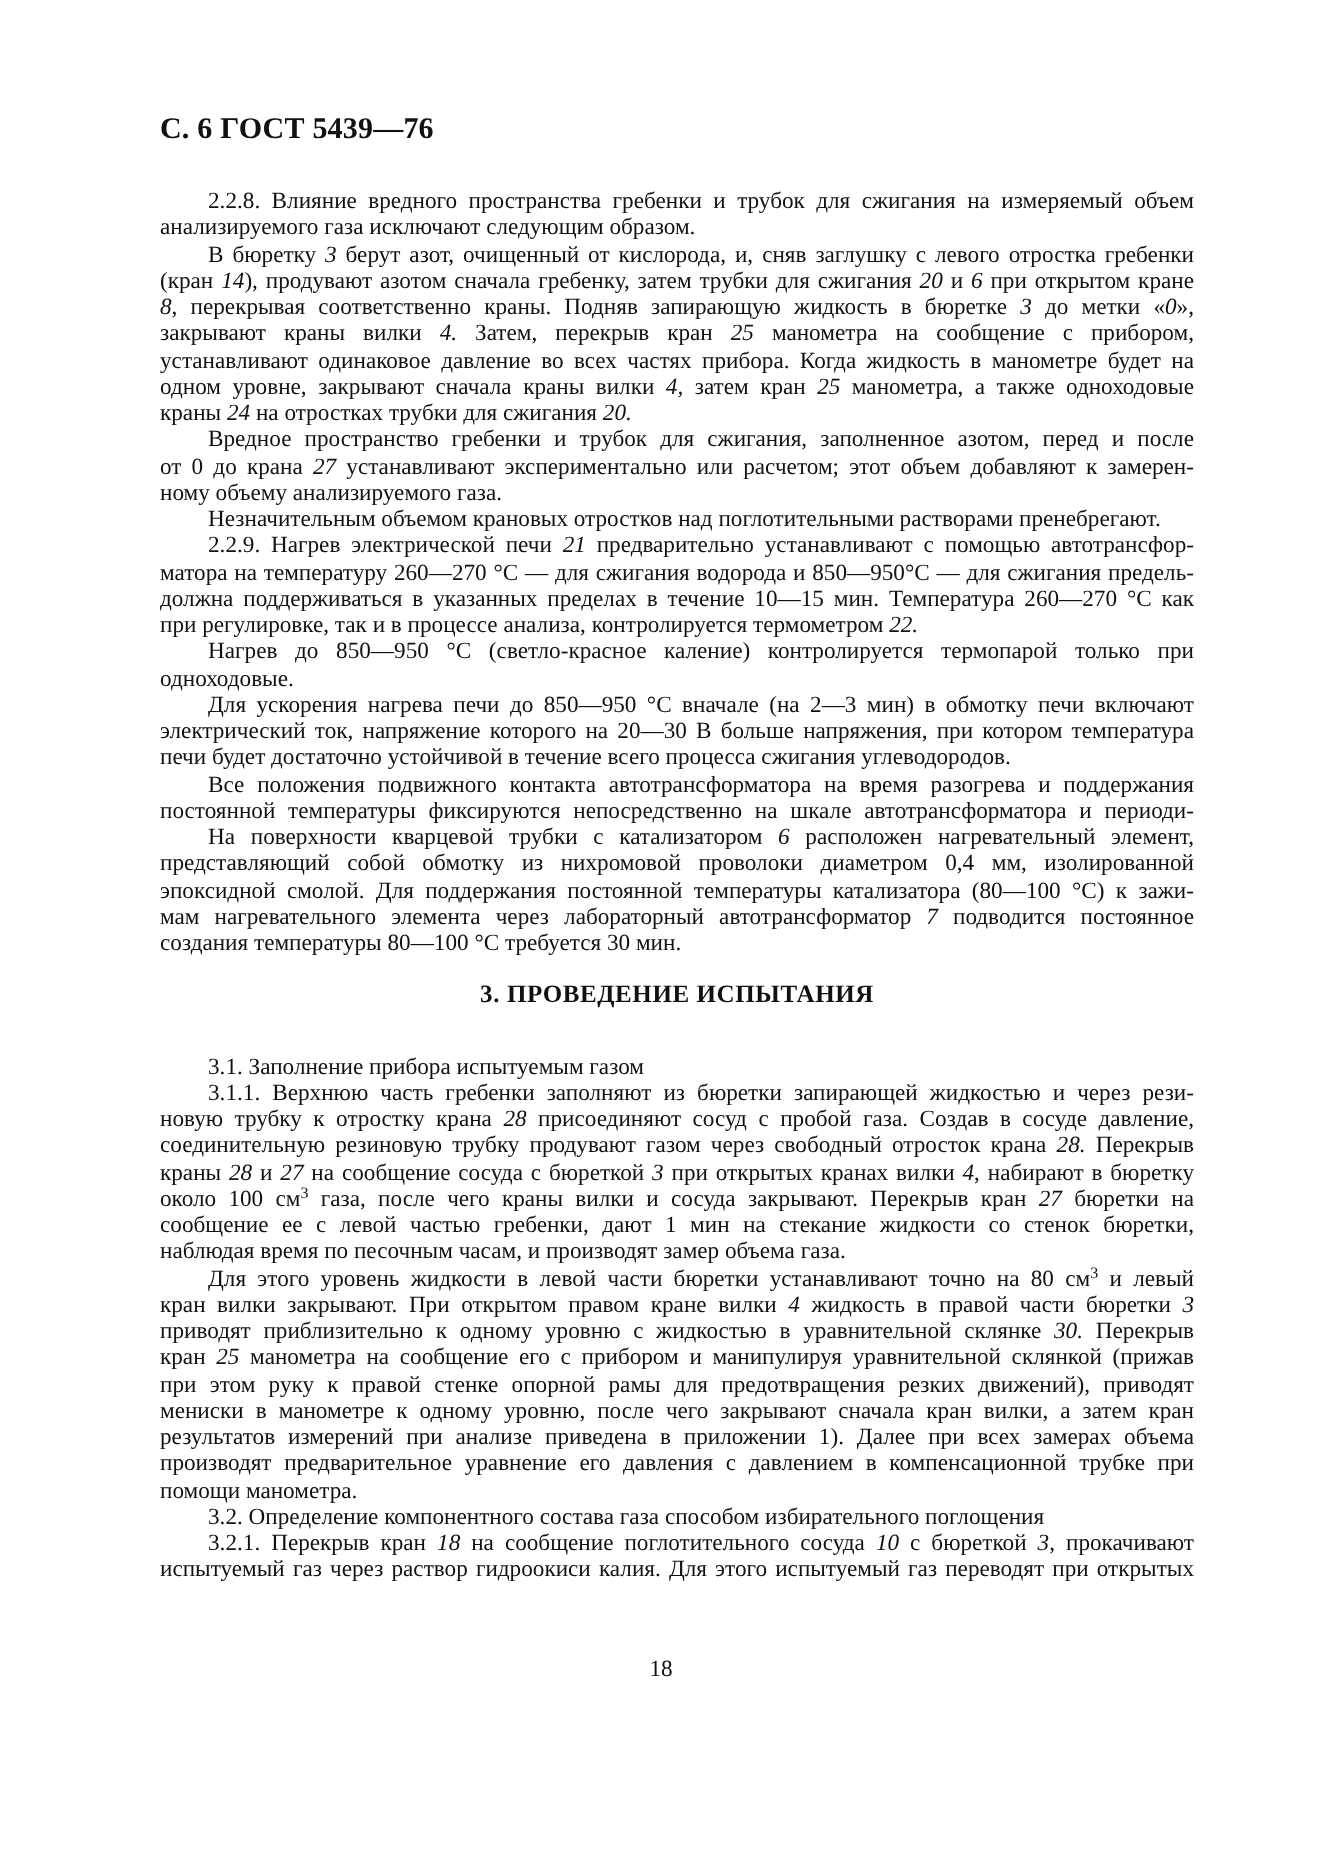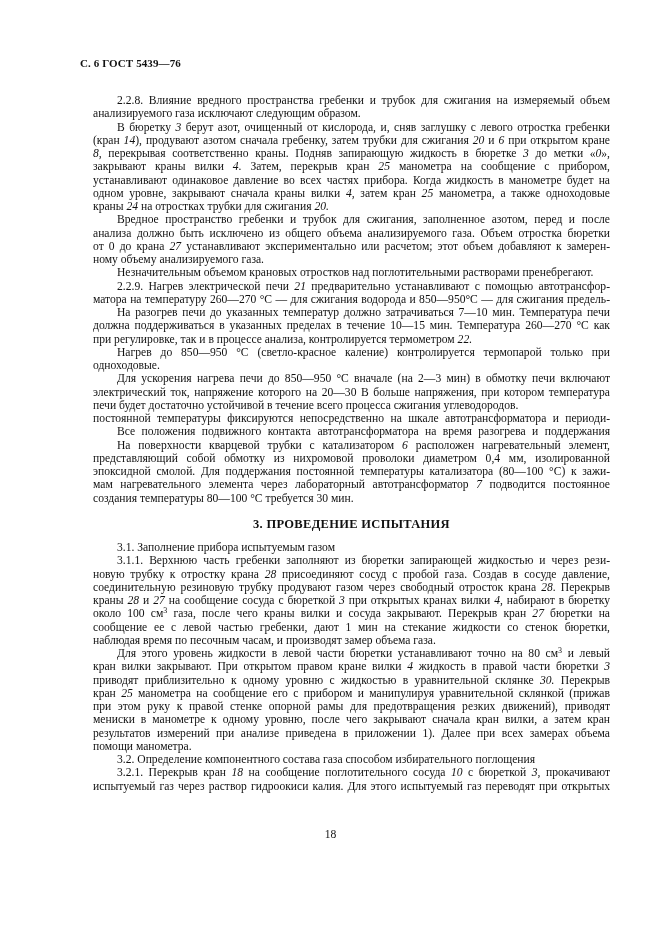--- a/index.html
+++ b/index.html
@@ -1,25 +1,25 @@
 <!DOCTYPE html>
 <html><head>
 <meta charset="utf-8">
 <style>
   html, body { margin:0; padding:0; background:#ffffff; }
   body { width:661px; height:936px; position:relative; overflow:hidden;
          font-family:"Liberation Serif","DejaVu Serif",serif; color:#111; }
-  .page-header { position:absolute; left:80px; top:57px; font-weight:bold; font-size:11px; letter-spacing:0.1px; }
-  .body { position:absolute; left:93px; top:94px; width:517px; font-size:11.6px; line-height:13.25px; }
+  .page-header { position:absolute; left:80px; top:57px; font-weight:bold; font-size:15px; letter-spacing:0.1px; }
+  .body { position:absolute; left:80px; top:94px; width:517px; font-size:11.6px; line-height:13.25px; }
   .ln { display:block; white-space:nowrap; text-align:justify; text-align-last:justify; height:13.25px; overflow:visible; }
   .ln.last { text-align-last:left; }
   .ln.ind { padding-left:24px; }
   i { font-style:italic; }
   sup { font-size:8px; line-height:0; vertical-align:4px; }
-  .section-title { display:block; text-align:center; font-weight:bold; font-size:12.5px; letter-spacing:0.3px; margin-top:13px; margin-bottom:10px; height:13.25px; }
+  .section-title { display:block; text-align:center; font-weight:bold; font-size:12.5px; letter-spacing:0.3px; margin-top:13px; margin-bottom:22px; height:13.25px; }
   .subhead { font-weight:normal; }
   .page-number { position:absolute; left:0; width:661px; top:828px; text-align:center; font-size:11.6px; }
 </style>
 </head>
 <body>
 
 <div class="page-header">С. 6 ГОСТ 5439—76</div>
 
 <div class="body" id="doc-body">
     <div>
@@ -30,48 +30,46 @@
       <span class="ln ind"><span>В бюретку </span><i>3</i><span> берут азот, очищенный от кислорода, и, сняв заглушку с левого отростка гребенки</span></span>
       <span class="ln"><span>(кран </span><i>14</i><span>), продувают азотом сначала гребенку, затем трубки для сжигания </span><i>20</i><span> и </span><i>6</i><span> при открытом кране</span></span>
       <span class="ln"><i>8</i><span>, перекрывая соответственно краны. Подняв запирающую жидкость в бюретке </span><i>3</i><span> до метки «</span><i>0</i><span>»,</span></span>
       <span class="ln"><span>закрывают краны вилки </span><i>4.</i><span> Затем, перекрыв кран </span><i>25</i><span> манометра на сообщение с прибором,</span></span>
       <span class="ln"><span>устанавливают одинаковое давление во всех частях прибора. Когда жидкость в манометре будет на</span></span>
       <span class="ln"><span>одном уровне, закрывают сначала краны вилки </span><i>4,</i><span> затем кран </span><i>25</i><span> манометра, а также одноходовые</span></span>
       <span class="ln last"><span>краны </span><i>24</i><span> на отростках трубки для сжигания </span><i>20.</i></span>
     </div>
     <div>
       <span class="ln ind"><span>Вредное пространство гребенки и трубок для сжигания, заполненное азотом, перед и после</span></span>
-      <span class="ln"><span>анализа должно быть исключено из общего объема анализируемого газа. Объем отростка бюретки</span></span>
       <span class="ln"><span>от 0 до крана </span><i>27</i><span> устанавливают экспериментально или расчетом; этот объем добавляют к замерен-</span></span>
       <span class="ln last"><span>ному объему анализируемого газа.</span></span>
     </div>
     <div>
       <span class="ln ind last"><span>Незначительным объемом крановых отростков над поглотительными растворами пренебрегают.</span></span>
     </div>
     <div>
       <span class="ln ind"><span>2.2.9.  Нагрев электрической печи </span><i>21</i><span> предварительно устанавливают с помощью автотрансфор-</span></span>
       <span class="ln"><span>матора на температуру 260—270 °С — для сжигания водорода и 850—950°С — для сжигания предель-</span></span>
     </div>
     <div>
-      <span class="ln ind"><span>На разогрев печи до указанных температур должно затрачиваться 7—10 мин. Температура печи</span></span>
       <span class="ln"><span>должна поддерживаться в указанных пределах в течение 10—15 мин. Температура 260—270 °С как</span></span>
       <span class="ln last"><span>при регулировке, так и в процессе анализа, контролируется термометром </span><i>22.</i></span>
     </div>
     <div>
       <span class="ln ind"><span>Нагрев до 850—950 °С (светло-красное каление) контролируется термопарой только при</span></span>
       <span class="ln last"><span>одноходовые.</span></span>
     </div>
     <div>
       <span class="ln ind"><span>Для ускорения нагрева печи до 850—950 °С вначале (на 2—3 мин) в обмотку печи включают</span></span>
       <span class="ln"><span>электрический ток, напряжение которого на 20—30 В больше напряжения, при котором температура</span></span>
       <span class="ln last"><span>печи будет достаточно устойчивой в течение всего процесса сжигания углеводородов.</span></span>
     </div>
     <div>
+      <span class="ln ind"><span>Все положения подвижного контакта автотрансформатора на время разогрева и поддержания</span></span>
       <span class="ln"><span>постоянной температуры фиксируются непосредственно на шкале автотрансформатора и периоди-</span></span>
-      <span class="ln ind"><span>Все положения подвижного контакта автотрансформатора на время разогрева и поддержания</span></span>
     </div>
     <div>
       <span class="ln ind"><span>На поверхности кварцевой трубки с катализатором </span><i>6</i><span> расположен нагревательный элемент,</span></span>
       <span class="ln"><span>представляющий собой обмотку из нихромовой проволоки диаметром 0,4 мм, изолированной</span></span>
       <span class="ln"><span>эпоксидной смолой. Для поддержания постоянной температуры катализатора (80—100 °С) к зажи-</span></span>
       <span class="ln"><span>мам нагревательного элемента через лабораторный автотрансформатор </span><i>7</i><span> подводится постоянное</span></span>
       <span class="ln last"><span>создания температуры 80—100 °С требуется 30 мин.</span></span>
     </div>
     <div class="section-title">3. ПРОВЕДЕНИЕ ИСПЫТАНИЯ</div>
     <div class="ln ind last subhead">3.1. Заполнение прибора испытуемым газом</div>
@@ -85,20 +83,21 @@
       <span class="ln last"><span>наблюдая время по песочным часам, и производят замер объема газа.</span></span>
     </div>
     <div>
       <span class="ln ind"><span>Для этого уровень жидкости в левой части бюретки устанавливают точно на 80 см</span><sup>3</sup><span> и левый</span></span>
       <span class="ln"><span>кран вилки закрывают. При открытом правом кране вилки </span><i>4</i><span> жидкость в правой части бюретки </span><i>3</i></span>
       <span class="ln"><span>приводят приблизительно к одному уровню с жидкостью в уравнительной склянке </span><i>30.</i><span> Перекрыв</span></span>
       <span class="ln"><span>кран </span><i>25</i><span> манометра на сообщение его с прибором и манипулируя уравнительной склянкой (прижав</span></span>
       <span class="ln"><span>при этом руку к правой стенке опорной рамы для предотвращения резких движений), приводят</span></span>
       <span class="ln"><span>мениски в манометре к одному уровню, после чего закрывают сначала кран вилки, а затем кран</span></span>
       <span class="ln"><span>результатов измерений при анализе приведена в приложении 1). Далее при всех замерах объема</span></span>
+      <span class="ln"><span>производят предварительное уравнение его давления с давлением в компенсационной трубке при</span></span>
       <span class="ln last"><span>помощи манометра.</span></span>
     </div>
     <div class="ln ind last subhead">3.2. Определение компонентного состава газа способом избирательного поглощения</div>
     <div>
       <span class="ln ind"><span>3.2.1.  Перекрыв кран </span><i>18</i><span> на сообщение поглотительного сосуда </span><i>10</i><span> с бюреткой </span><i>3</i><span>, прокачивают</span></span>
       <span class="ln"><span>испытуемый газ через раствор гидроокиси калия. Для этого испытуемый газ переводят при открытых</span></span>
     </div>
   </div>
 
 <div class="page-number">18</div>

